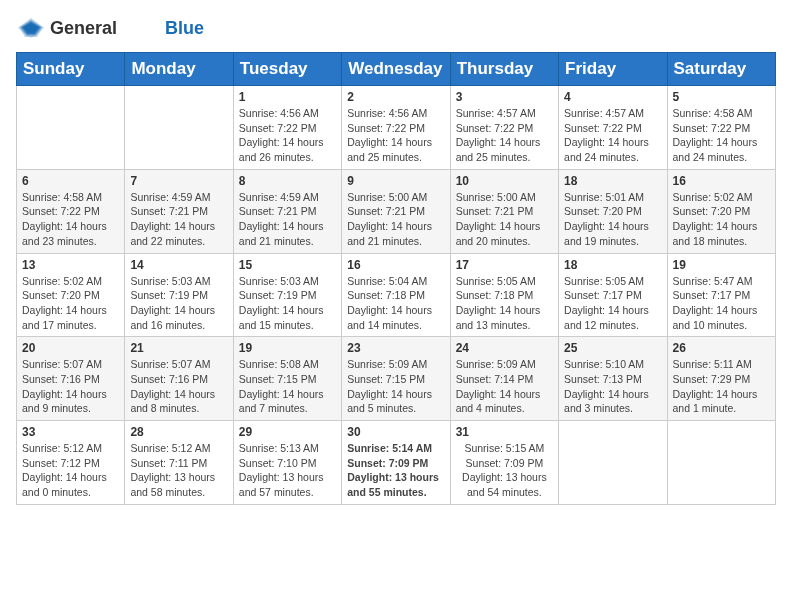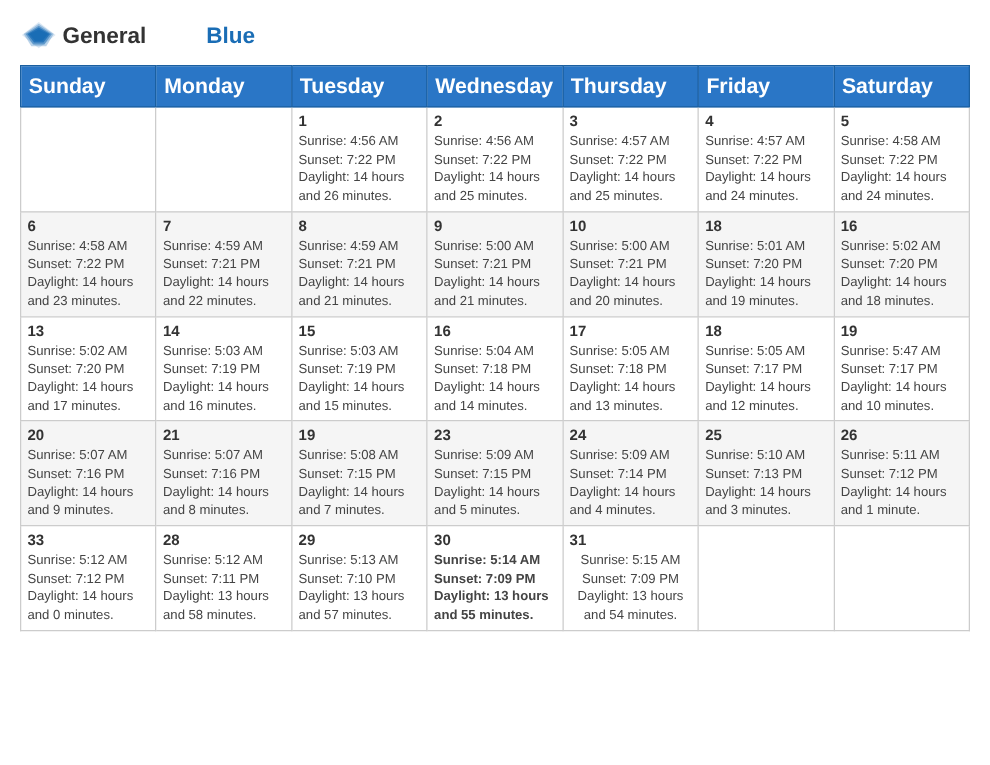--- a/index.html
+++ b/index.html
@@ -278,21 +278,21 @@
         </td>
         <td>
           <span class="day-num">25</span>
           <div class="day-info" style="white-space: pre-line;">Sunrise: 5:10 AM
 Sunset: 7:13 PM
 Daylight: 14 hours and 3 minutes.</div>
         </td>
         <td>
           <span class="day-num">26</span>
           <div class="day-info" style="white-space: pre-line;">Sunrise: 5:11 AM
-Sunset: 7:12 PM
+Sunset: 7:29 PM
 Daylight: 14 hours and 1 minute.</div>
         </td>
       </tr>
       <tr>
         <td>
           <span class="day-num">33</span>
           <div class="day-info" style="white-space: pre-line;">Sunrise: 5:12 AM
 Sunset: 7:12 PM
 Daylight: 14 hours and 0 minutes.</div>
         </td>

